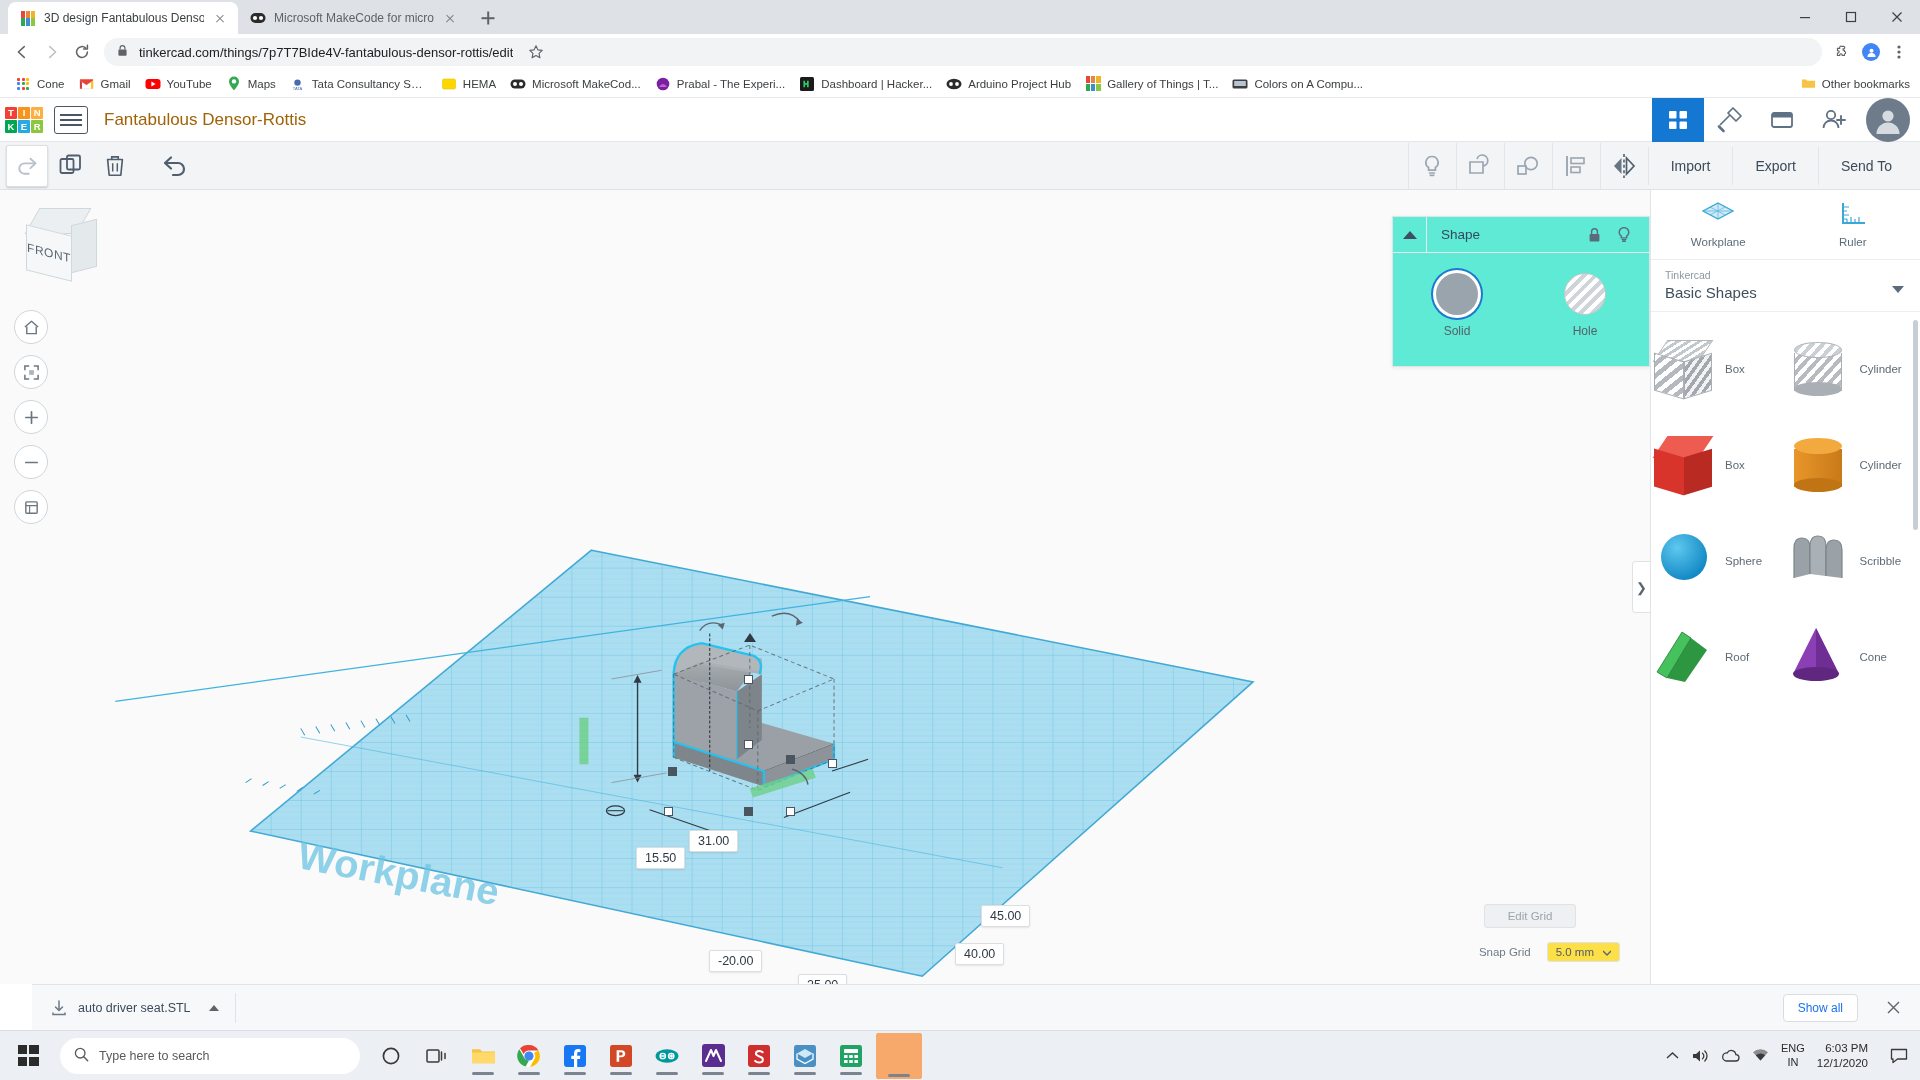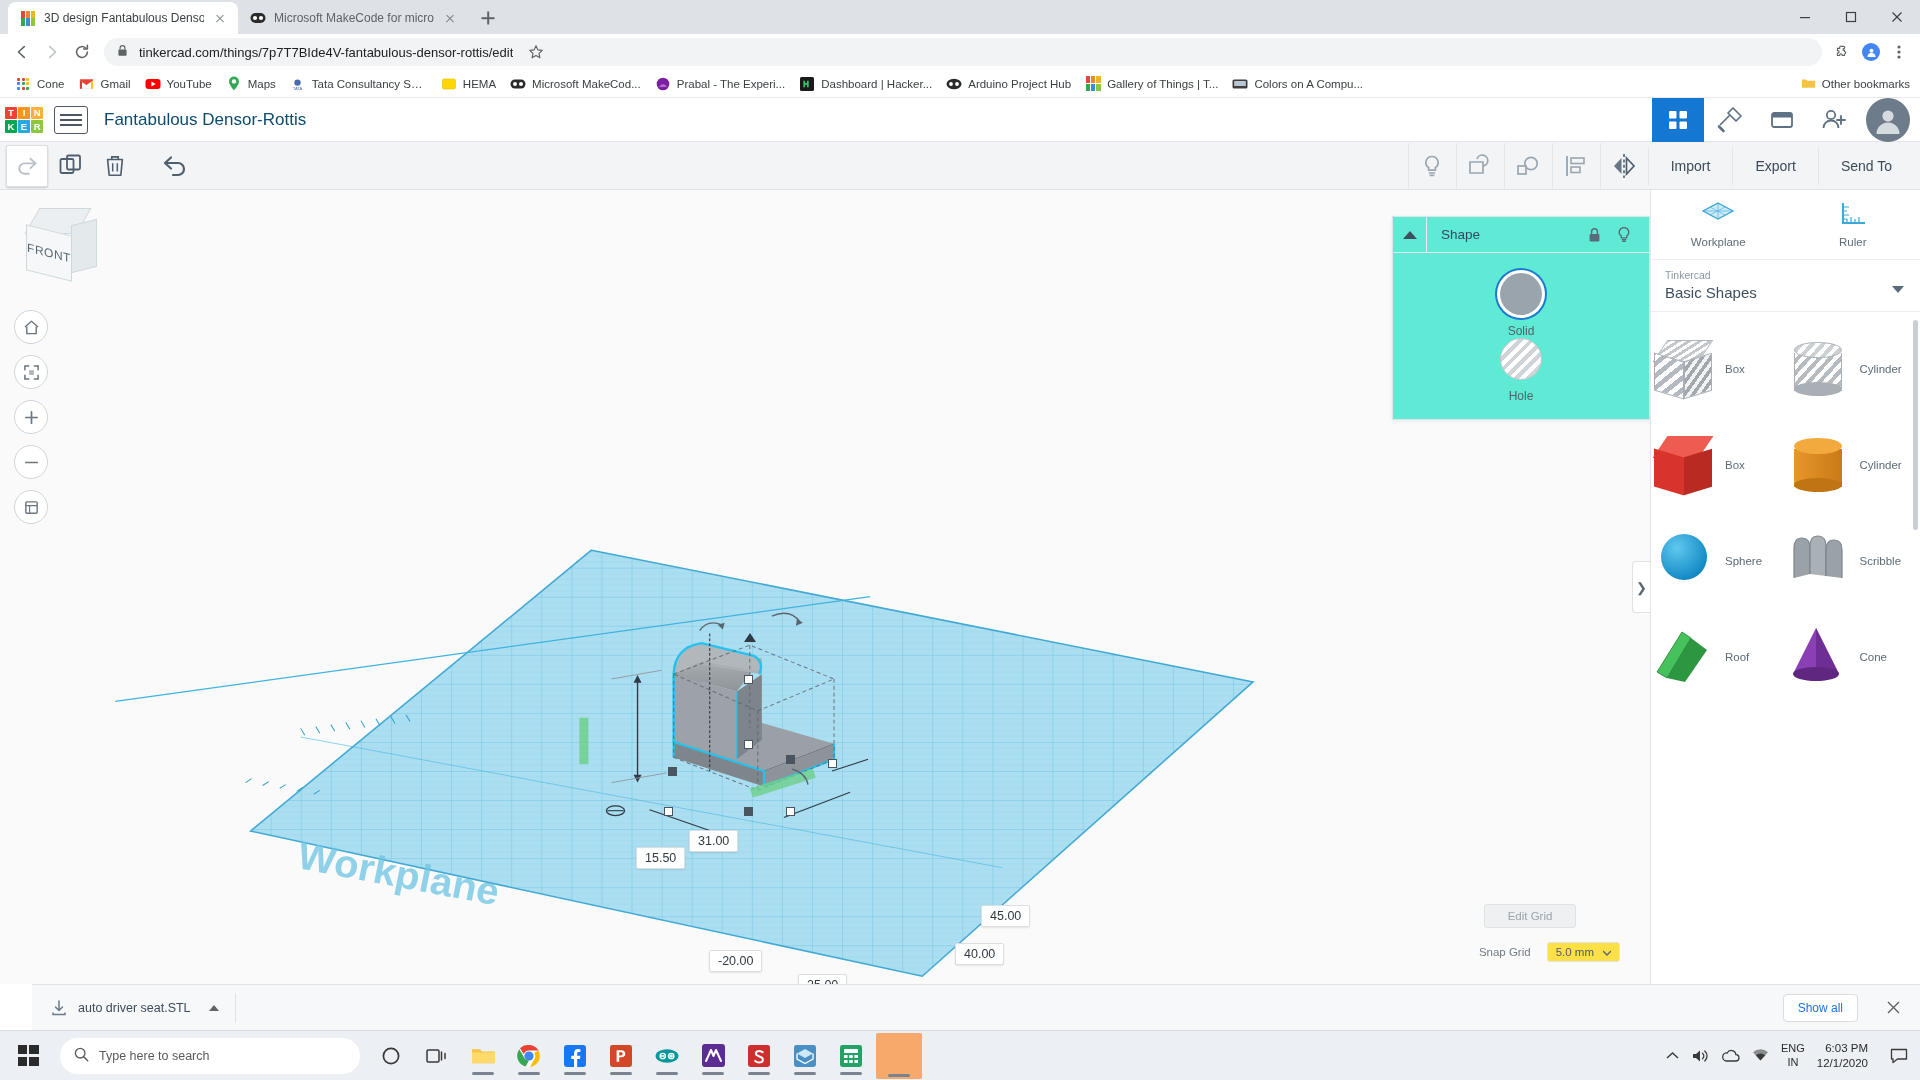--- a/index.html
+++ b/index.html
@@ -83,21 +83,21 @@
 
   .tc-header {
     height: 44px; flex: 0 0 44px; display:flex; align-items:center; gap: 0;
     border-bottom: 1px solid #e3e6ea; background:#fff;
   }
   .tc-brand { width: 48px; height:44px; display:flex; align-items:center; justify-content:center; }
   .tc-brandlogo { display:grid; grid-template-columns: repeat(3,1fr); grid-template-rows: repeat(2,1fr); width:38px; height:26px; gap:1.5px; }
   .tc-brandlogo i { display:flex; align-items:center; justify-content:center; color:#fff; font-size:9.5px; font-weight:700; font-style:normal; border-radius:1px; font-family:"Liberation Sans",sans-serif; }
   .hdr-listicon { width:34px; height:28px; border:1.5px solid #4b5563; border-radius:3px; display:flex; flex-direction:column; justify-content:center; gap:3px; padding:0 5px; margin-left:6px; }
   .hdr-listicon span { display:block; height:2px; background:#4b5563; }
-  .tc-title { font-size: 17px; color: #0c4a6e; margin-left: 16px; font-weight: 400; }
+  .tc-title { font-size: 17px; color: #a16207; margin-left: 16px; font-weight: 400; }
   .hdr-right { margin-left:auto; display:flex; align-items:center; gap:0; height:44px; }
   .hdr-btn { width:52px; height:44px; display:flex; align-items:center; justify-content:center; color:#5f7184; }
   .hdr-btn.active { background:#1477d1; color:#fff; }
   .hdr-avatar { width:44px;height:44px;border-radius:50%; background:#6d7b8a; margin:0 10px 0 6px; display:flex;align-items:center;justify-content:center; }
 
   .tc-toolbar {
     height: 48px; flex: 0 0 48px; display:flex; align-items:center;
     background:#f3f4f6; border-bottom:1px solid #dfe3e8; padding: 0 6px;
   }
   .tb-group { display:flex; align-items:center; gap:2px; }
@@ -160,21 +160,21 @@
   
   .shape-popup {
     position:absolute; right:0px; top:26px; width:258px; background:#5eead4;
     border:1px solid #e0e4e8; box-shadow:0 1px 4px rgba(0,0,0,.07); z-index:8;
   }
   .sp-head { height:36px; display:flex; align-items:center; border-bottom:1px solid #e8ebee; }
   .sp-collapse { width:34px;height:35px; display:flex;align-items:center;justify-content:center; border-right:1px solid #e8ebee; }
   .sp-tri { width:0;height:0;border-left:7px solid transparent;border-right:7px solid transparent;border-bottom:8px solid #3d4f60; }
   .sp-title { font-size:13.5px; color:#34495e; margin-left:14px; flex:1; }
   .sp-ico { width:30px; height:35px; display:flex;align-items:center;justify-content:center; color:#5a6b7c; }
-  .sp-body { display:flex; padding:20px 0 16px;flex-direction:column; }
+  .sp-body { display:flex; padding:20px 0 28px; }
   .sp-opt { flex:1; display:flex; flex-direction:column; align-items:center; gap:9px; }
   .sp-circle { width:42px;height:42px;border-radius:50%; background:#9aa4ac; }
   .sp-circle.sel { box-shadow: 0 0 0 3px #fff, 0 0 0 5px #1b79d0; }
   .sp-circle.hole {
     background: repeating-linear-gradient(-45deg,#cfd4d8 0 4px,#ffffff 4px 8px);
     border:1px solid #c3c9cd;
   }
   .sp-lab { font-size:12px; color:#55616b; }
 
   

